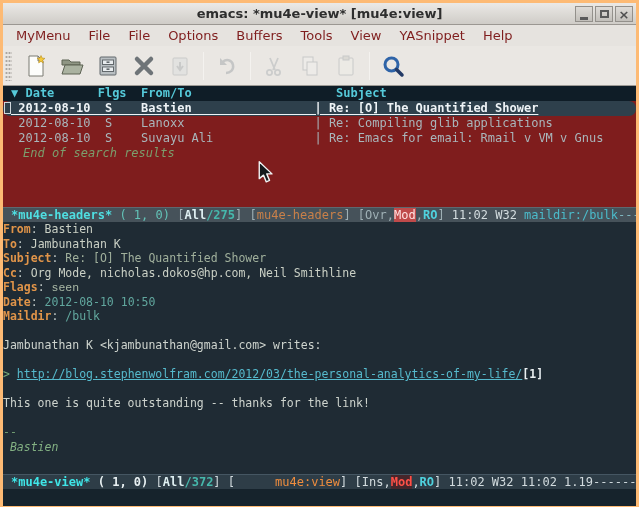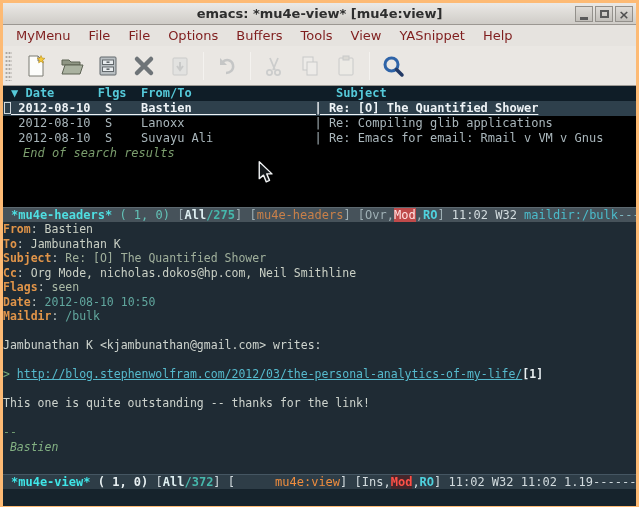--- a/index.html
+++ b/index.html
@@ -18,24 +18,24 @@
   .menubar{position:absolute;left:0;top:22px;width:100%;height:21px;background:#e6e3df;display:flex;align-items:center;padding-left:4px;}
   .menu-item{font-size:13px;color:#7f1d1d;padding:0 9px;line-height:21px;}
   
   .toolbar{position:absolute;left:0;top:43px;width:100%;height:40px;background:#eae7e3;border-bottom:1px solid #9d9a95;display:flex;align-items:center;}
   .tb-handle{width:7px;height:30px;margin:0 6px 0 2px;background-image:radial-gradient(circle,#aaa7a2 1px,transparent 1.2px);background-size:3px 4px;}
   .tb-btn{width:32px;height:30px;margin:0 2px;display:flex;align-items:center;justify-content:center;}
   .tb-btn svg{width:24px;height:24px;}
   .tb-sep{width:1px;height:28px;background:#b9b6b1;border-right:1px solid #f4f2ef;margin:0 5px;}
   
   .frame{position:absolute;left:0;top:83px;width:100%;height:420px;background:#1f2b34;font-family:"DejaVu Sans Mono",monospace;}
-  .headers-win{position:absolute;left:0;top:0;width:100%;height:121px;background:#000000;}
+  .headers-win{position:absolute;left:0;top:0;width:100%;height:121px;background:#7f1d1d;}
   .header-line{height:15px;line-height:15px;background:#0f1d27;color:#55c9d9;font-weight:bold;font-size:12px;white-space:pre;padding-left:8px;}
   .hrow{height:15px;line-height:15px;font-size:12px;white-space:pre;padding-left:8px;color:#a9b6bb;}
-  .hrow.sel{background:#2e404c;color:#eef3f6;font-weight:bold;text-decoration:underline;text-underline-offset:2px;}
+  .hrow.sel{background:#2e404c;color:#eef3f6;font-weight:bold;text-decoration:underline;text-underline-offset:2px;border-radius:7px;}
   .end-line{height:15px;line-height:15px;font-size:12px;white-space:pre;padding-left:20px;color:#7b9e6d;font-style:italic;}
   .hollow-cursor{position:absolute;left:1px;top:16px;width:7px;height:12px;border:1px solid #d0d8dc;}
   
   .modeline{position:absolute;left:0;width:100%;height:15px;line-height:15px;font-size:12px;white-space:pre;overflow:hidden;padding-left:8px;}
   .ml-headers{top:121px;background:#46525a;border-top:1px solid #5d6970;}
   .ml-view{top:388px;background:#2e3d47;border-top:1px solid #455662;}
   .ml-buf{color:#4fdfe2;font-weight:bold;}
   .ml-pos{color:#63c2b7;}
   .ml-dim{color:#9fb0b5;}
   .ml-all{color:#dff0f2;font-weight:bold;}
@@ -51,21 +51,21 @@
   .ml-orange{color:#ef8d3e;padding-left:40px;}
   .ml-mod-red{color:#ff5148;background:#46262b;font-weight:bold;}
   .ml-dashes-active{color:#cdd7db;}
   
   .view-win{position:absolute;left:0;top:136px;width:100%;height:252px;background:#1f2b34;}
   .vline{height:14.5px;line-height:14.5px;font-size:11.5px;white-space:pre;padding-left:0;}
   .vlbl{color:#e09449;font-weight:bold;}
   .vcolon{color:#c3cbc9;}
   .val-plain{color:#cad0c5;}
   .val-subject{color:#a0b09c;}
-  .val-flags{color:#aab9a6;}
+  .val-flags{color:#aab9a6;font-family:Liberation Mono, monospace;}
   .val-date{color:#61a79e;}
   .b-plain{color:#ced4ce;}
   .b-quote{color:#79ab79;}
   .b-link{color:#56bacd;text-decoration:underline;}
   .b-ref{color:#e9eff1;font-weight:bold;}
   .b-sig-dash{color:#6f9a70;}
   .b-sig-name{color:#83b183;font-style:italic;}
   
   .echo{position:absolute;left:0;top:403px;width:100%;height:17px;background:#16232c;}
   

